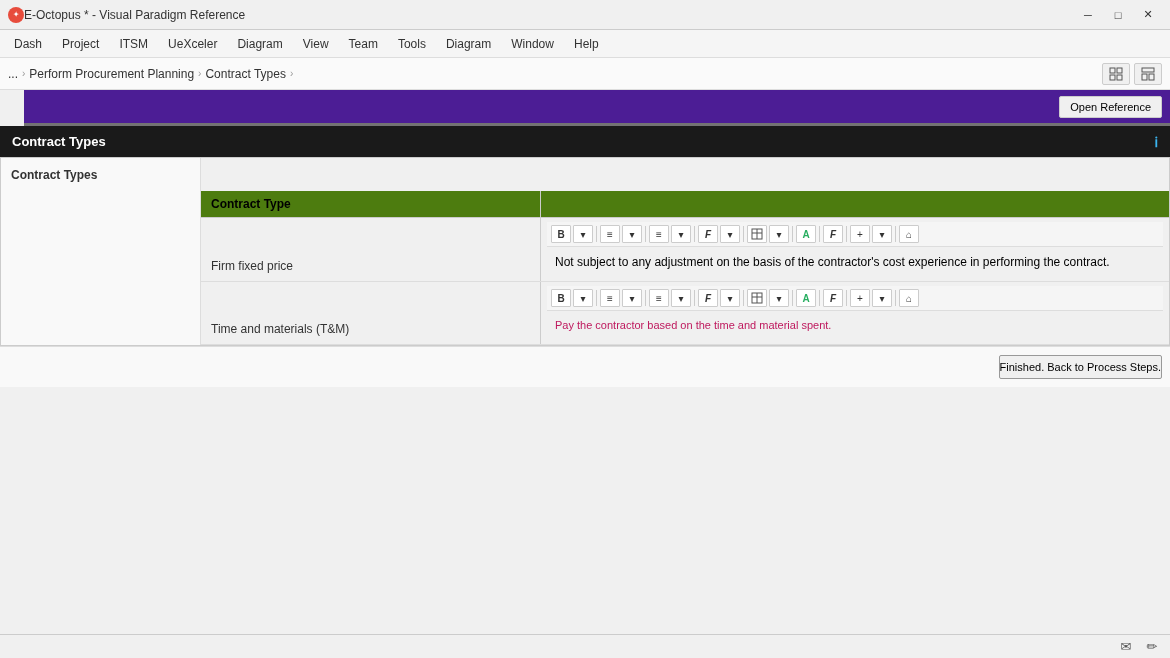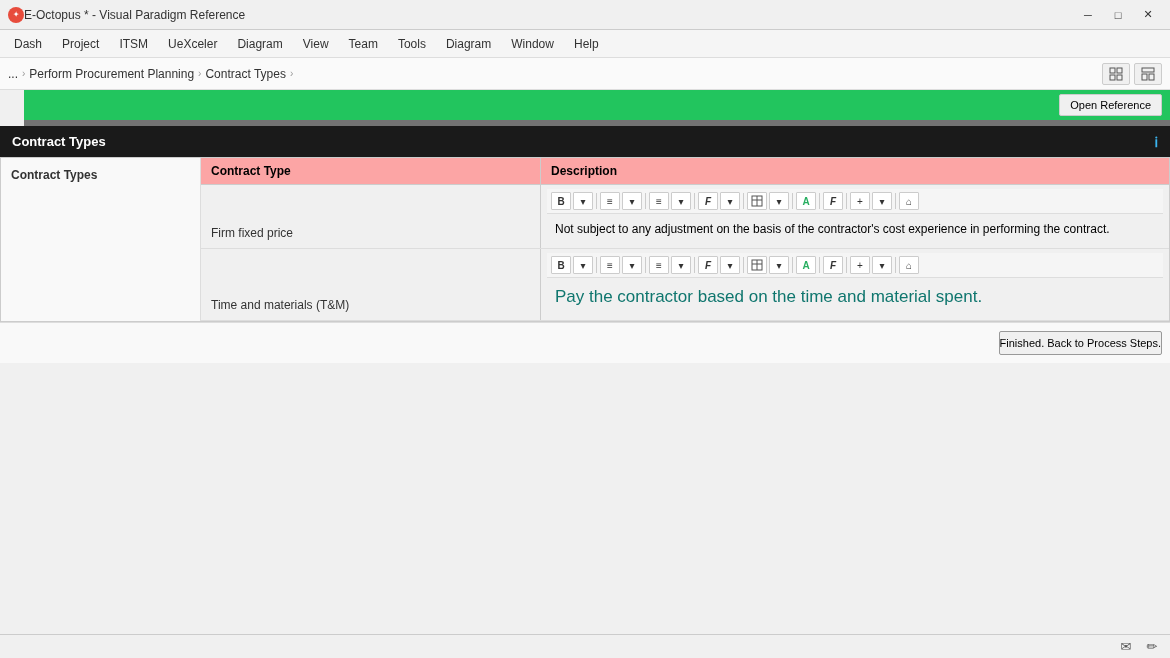--- a/index.html
+++ b/index.html
@@ -54,27 +54,27 @@
     }
     .breadcrumb-chevron { color: #999; font-size: 10px; }
     .breadcrumb-icons { margin-left: auto; display: flex; gap: 4px; }
     .breadcrumb-icon-btn {
       width: 28px; height: 22px; border: 1px solid #ccc; background: #f0f0f0;
       display: flex; align-items: center; justify-content: center; cursor: pointer; border-radius: 2px;
     }
 
     
     .toolbar-area {
-      background: #22c55e;
+      background: #4c1d95;
       height: 36px;
       display: flex;
       align-items: center;
       justify-content: flex-end;
       padding: 0 8px;
-      border-bottom: 6px solid #737373;
+      border-bottom: 3px solid #737373;
       margin-left: 24px;
     }
     .open-reference-btn {
       padding: 4px 10px;
       border: 1px solid #ccc;
       background: #f0f0f0;
       cursor: pointer;
       font-size: 11px;
       border-radius: 2px;
     }
@@ -107,22 +107,23 @@
       font-weight: bold;
       color: #333;
     }
 
     .table-area {
       flex: 1;
     }
 
     .table-header {
       display: flex;
-      background: #fca5a5;
+      background: #4d7c0f;
       border-bottom: 1px solid #ccc;
+      margin-top: 33px;
     }
     .col-contract-type {
       width: 340px;
       min-width: 340px;
       padding: 6px 10px;
       font-weight: bold;
       border-right: 1px solid #ccc;
       font-size: 12px;
     }
     .col-description {
@@ -180,22 +181,22 @@
     .rich-btn-separator { width: 1px; height: 16px; background: #ccc; margin: 0 1px; }
 
     .cell-text {
       padding: 6px 8px;
       font-size: 12px;
       color: #000000;
       line-height: 1.5;
     }
     .cell-text-black {
       padding: 6px 8px;
-      font-size: 17px;
-      color: #0f766e;
+      font-size: 11px;
+      color: #be185d;
       line-height: 1.5;
     }
 
     
     .footer-area {
       display: flex;
       justify-content: flex-end;
       padding: 8px;
       border-top: 1px solid #ddd;
       background: #f9f9f9;
@@ -327,21 +328,20 @@
     <div class="content-area">
 
       <div class="left-panel">
         <span>Contract Types</span>
       </div>
 
       <div class="table-area">
 
         <div class="table-header">
           <div class="col-contract-type">Contract Type</div>
-          <div class="col-description">Description</div>
         </div>
 
         <div class="table-row">
           <div class="cell-type">
             <span>Firm fixed price</span>
           </div>
           <div class="cell-description">
             <div class="rich-toolbar">
               <button class="rich-btn bold">B</button>
               <button class="rich-btn">▾</button>

